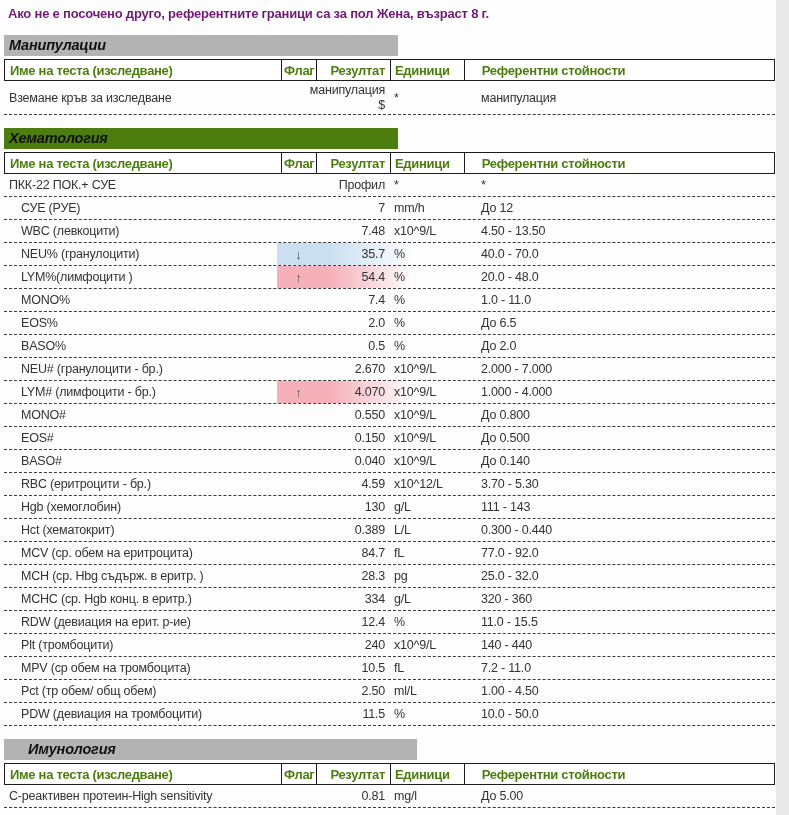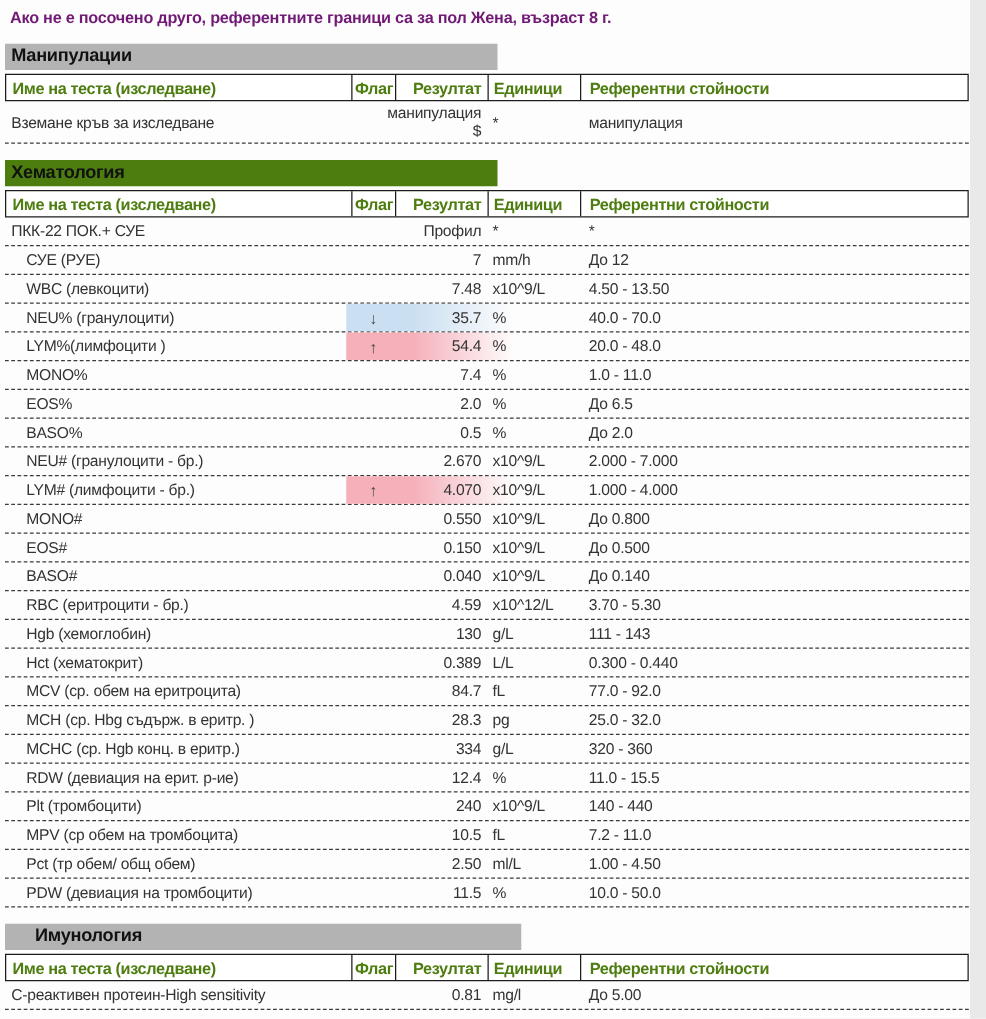--- a/index.html
+++ b/index.html
@@ -20,37 +20,38 @@
     letter-spacing:-0.2px;
     height:16px;
   }
   .section{margin-top:13px;}
   .section-bar{
     margin-left:4px;
     width:389px;height:21px;line-height:21px;
     padding-left:5px;
     font-size:14.5px;font-weight:bold;color:#111;
     letter-spacing:-0.2px;
+    font-style:italic;
   }
   .table-header{
     margin:3px 0 0 4px;width:771px;height:22px;
     border:1px solid #1c1c1c;
     display:flex;align-items:center;
     box-sizing:border-box;
     font-size:13px;font-weight:bold;color:#4d7c0f;
     letter-spacing:-0.3px;
     background:#ffffff;
   }
   .table-header .th{height:100%;display:flex;align-items:center;box-sizing:border-box;}
   .table-header .th + .th{border-left:1px solid #1c1c1c;}
   .c-name{width:277px;padding-left:5px;}
   .c-flag{width:35px;justify-content:center;text-align:center;}
   .c-result{width:74px;justify-content:flex-end;text-align:right;padding-right:5px;}
   .c-units{width:74px;padding-left:4px;}
-  .c-ref{width:311px;padding-left:7px;}
+  .c-ref{width:311px;padding-left:17px;}
   .tbody{margin-left:4px;width:771px;}
   .row{
     position:relative;z-index:0;
     display:flex;align-items:center;
     min-height:23px;
     border-bottom:1px dashed #3a3a3a;
     box-sizing:border-box;
     font-size:12.5px;color:#333;
     letter-spacing:-0.2px;
   }

